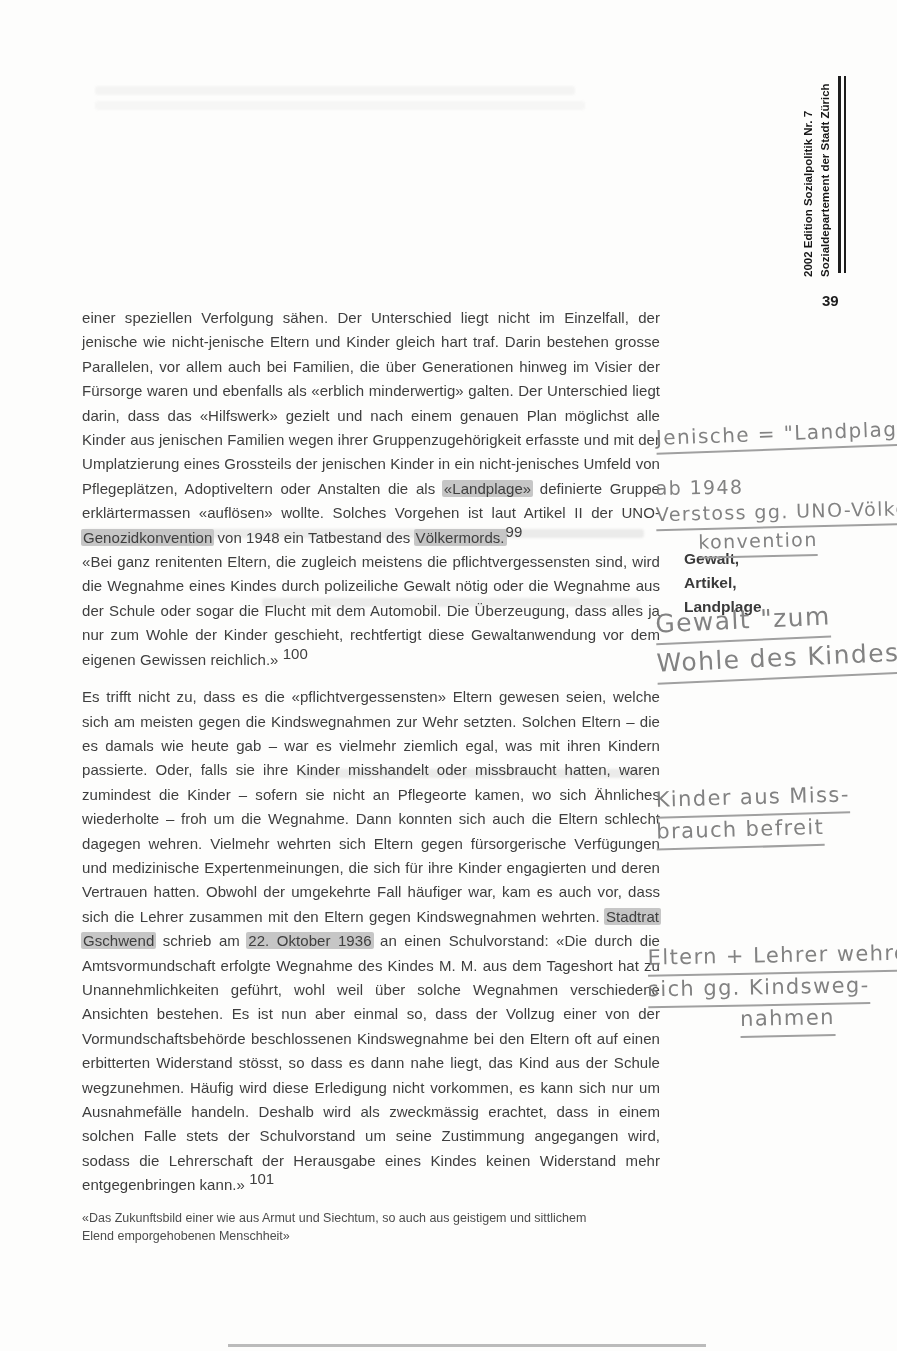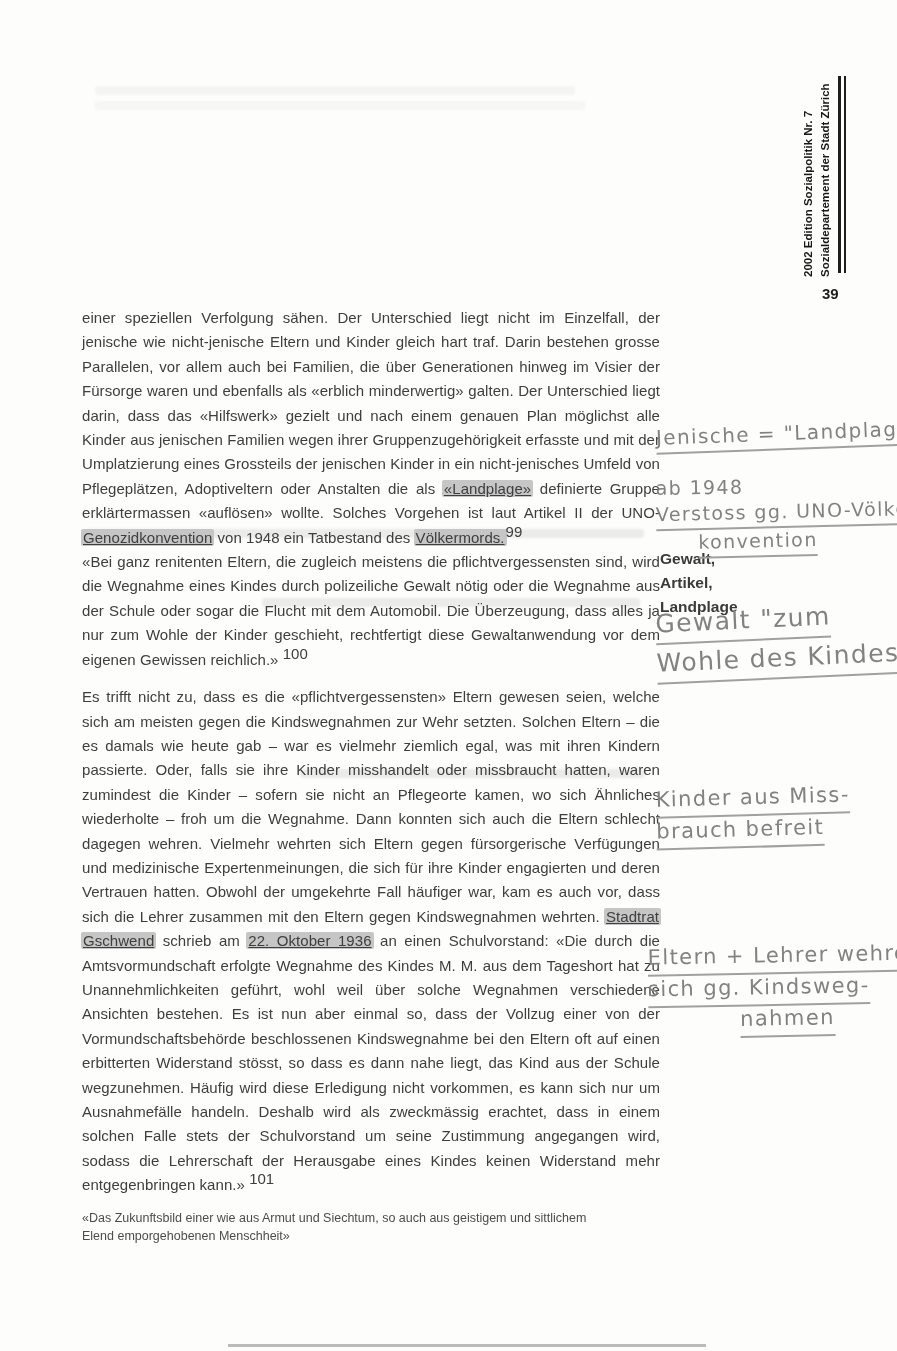--- a/index.html
+++ b/index.html
@@ -9,25 +9,25 @@
     font-family:"Liberation Sans", sans-serif;
   }
   
   .main-text{
     position:absolute;left:82px;top:306px;width:578px;
     color:#3e3e3e;font-size:15px;line-height:24.4px;
     text-align:justify;letter-spacing:0.05px;
   }
   .main-text p{margin:0;}
   .main-text p.gap-before{margin-top:13px;}
-  .hl{background:#c6c6c6;border-radius:2px;padding:0 2px;margin:0 -1px;box-decoration-break:clone;text-decoration:underline;-webkit-box-decoration-break:clone;}
+  .hl{background:#c6c6c6;border-radius:2px;padding:0 2px;margin:0 -1px;box-decoration-break:clone;-webkit-box-decoration-break:clone;}
   sup{font-size:15px;letter-spacing:0;line-height:0;}
   
   .printed-note{
-    position:absolute;left:660px;top:547px;
+    position:absolute;left:684px;top:547px;
     color:#3a3a3a;font-weight:bold;font-size:15.5px;line-height:24px;
   }
   
   .hw{
     position:absolute;color:#828282;
     font-family:"DejaVu Sans", cursive;
     letter-spacing:1.4px;line-height:1.32;
   }
   .hw-line{white-space:nowrap;}
   .hw-underline{display:inline-block;border-bottom:2px solid #a0a0a0;padding-bottom:2px;transform:rotate(-0.6deg);}
@@ -43,21 +43,21 @@
     position:absolute;left:800px;top:62px;width:215px;height:34px;
     transform-origin:0 0;transform:rotate(-90deg) translateX(-215px);
     font-size:11.5px;font-weight:bold;line-height:16.5px;color:#181818;
     white-space:nowrap;
   }
   .sidebar-bar{
     position:absolute;left:838px;top:76px;height:197px;width:3px;
     border-left:3px solid #1d1d1d;border-right:2px solid #1d1d1d;
   }
   .page-number{
-    position:absolute;left:822px;top:285px;
+    position:absolute;left:822px;top:292px;
     font-size:15px;font-weight:bold;color:#1d1d1d;
   }
   
   .footer-caption{
     position:absolute;left:82px;top:1210px;width:520px;
     font-size:12.5px;line-height:17.5px;color:#4c4c4c;
   }
   
   .ghost{
     position:absolute;height:9px;border-radius:3px;

